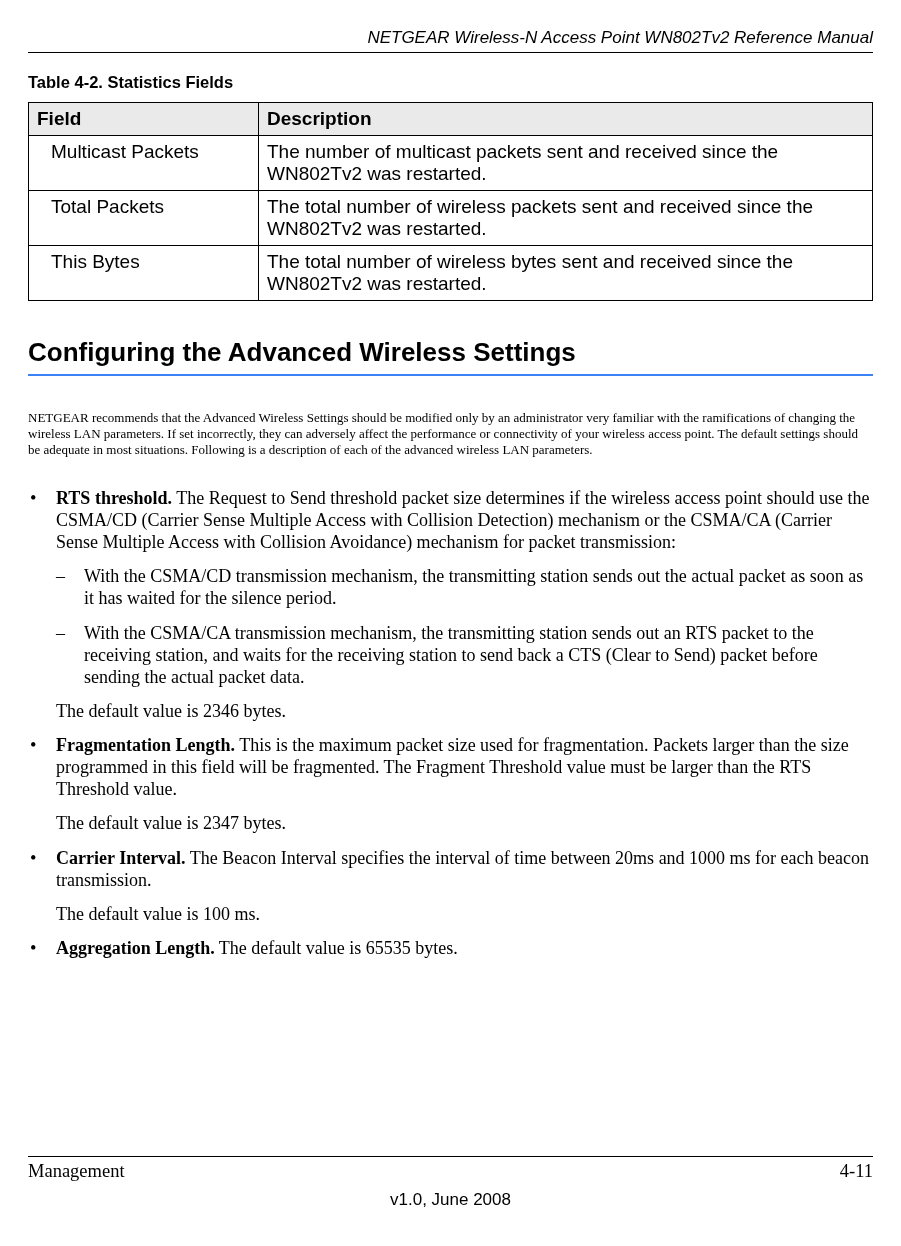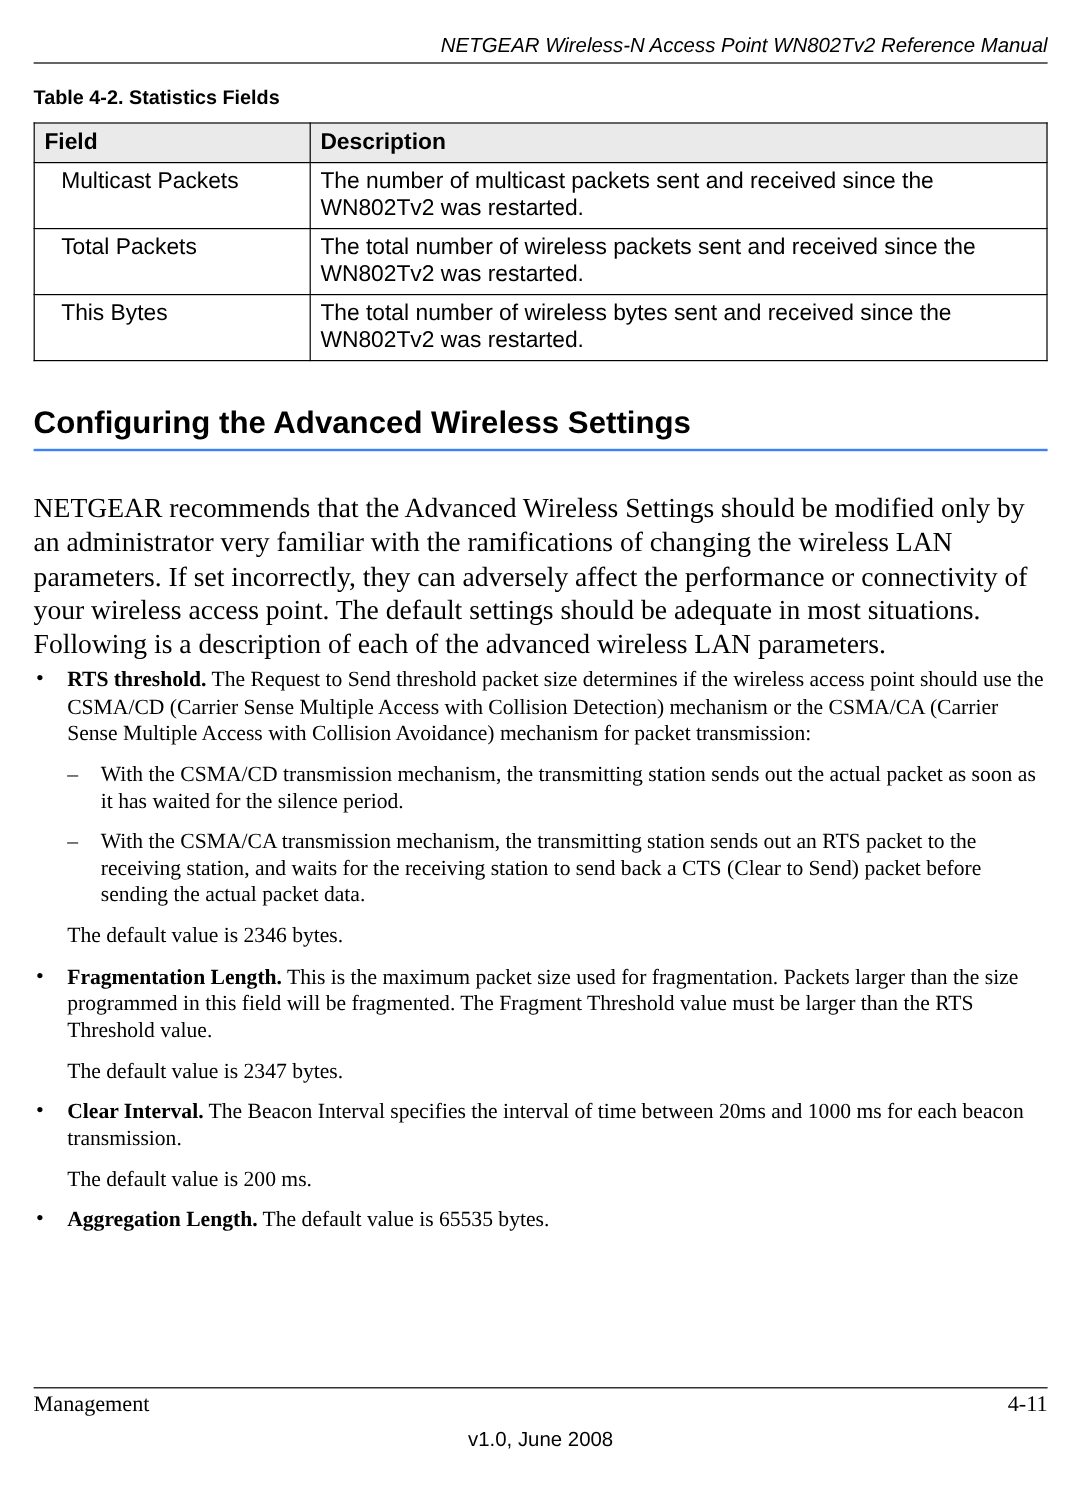--- a/index.html
+++ b/index.html
@@ -50,23 +50,23 @@
   }
   h1.section {
     font-family: Arial, Helvetica, sans-serif;
     font-weight: bold;
     font-size: 26px;
     padding-bottom: 6px;
     border-bottom: 2px solid #3b82f6;
     margin-bottom: 34px;
   }
   .body-text {
-    font-size: 23px;
+    font-size: 13px;
     line-height: 1.23;
-    margin-bottom: 4px;
+    margin-bottom: 29px;
   }
   ul.top-list {
     list-style: none;
     padding-left: 0;
   }
   ul.top-list > li {
     position: relative;
     padding-left: 28px;
     font-size: 18px;
     line-height: 1.23;
@@ -161,22 +161,22 @@
       <li>With the CSMA/CD transmission mechanism, the transmitting station sends out the actual packet as soon as it has waited for the silence period.</li>
       <li>With the CSMA/CA transmission mechanism, the transmitting station sends out an RTS packet to the receiving station, and waits for the receiving station to send back a CTS (Clear to Send) packet before sending the actual packet data.</li>
     </ul>
     <div class="para-after">The default value is 2346 bytes.</div>
   </li>
   <li>
     <span class="term">Fragmentation Length.</span><span> This is the maximum packet size used for fragmentation. Packets larger than the size programmed in this field will be fragmented. The Fragment Threshold value must be larger than the RTS Threshold value.</span>
     <div class="para-after">The default value is 2347 bytes.</div>
   </li>
   <li>
-    <span class="term">Clear Interval.</span><span> The Beacon Interval specifies the interval of time between 20ms and 1000 ms for each beacon transmission.</span>
-    <div class="para-after">The default value is 200 ms.</div>
+    <span class="term">Carrier Interval.</span><span> The Beacon Interval specifies the interval of time between 20ms and 1000 ms for each beacon transmission.</span>
+    <div class="para-after">The default value is 100 ms.</div>
   </li>
   <li>
     <span class="term">Aggregation Length.</span><span> The default value is 65535 bytes.</span>
   </li>
 </ul>
 
 <div class="footer">
   <div class="footer-row">
     <span>Management</span>
     <span>4-11</span>

